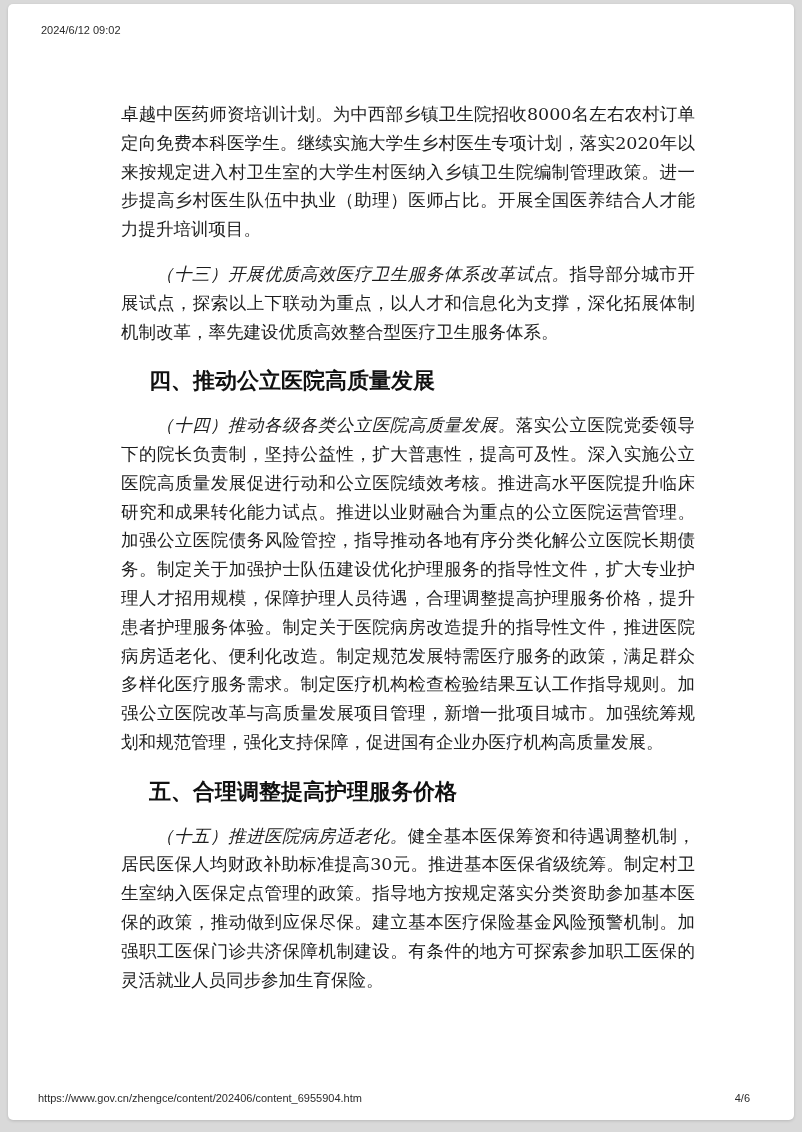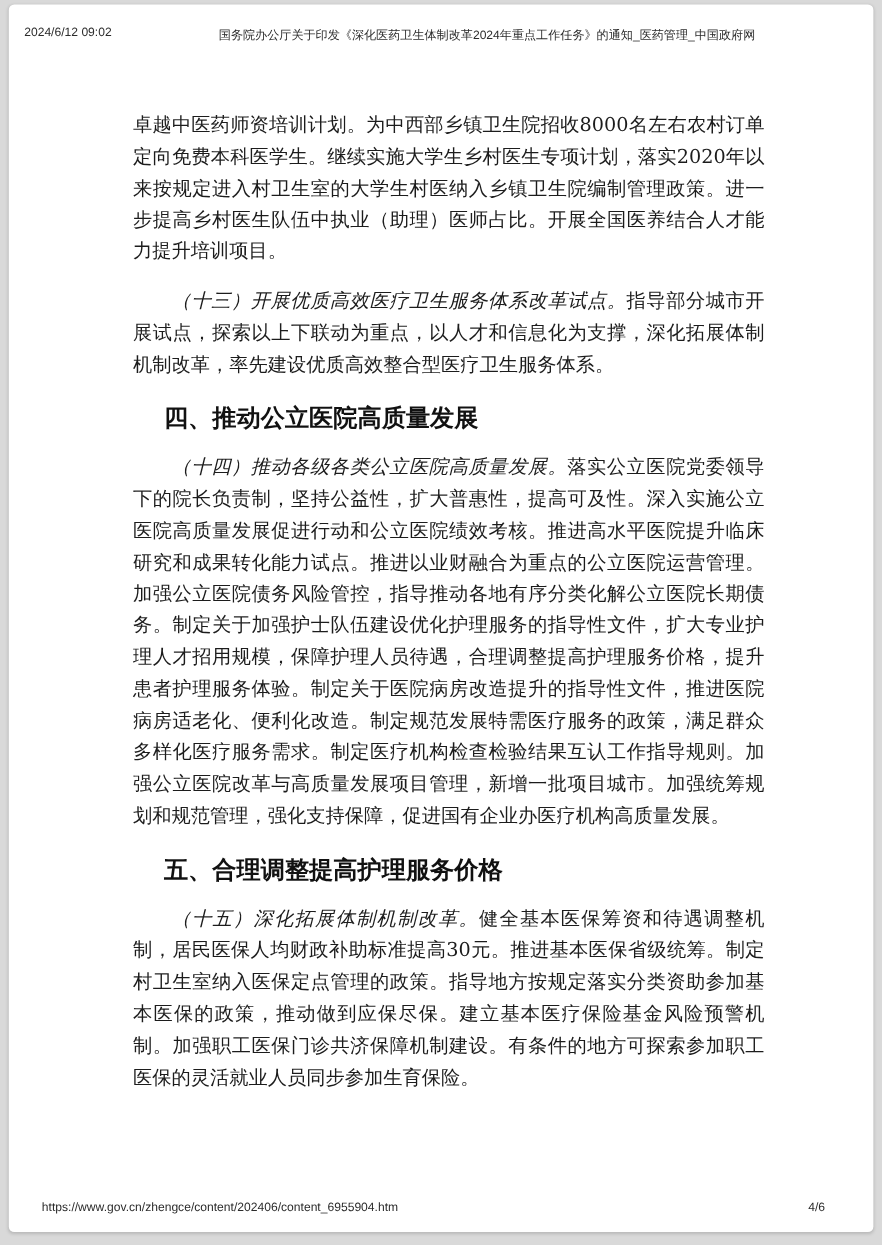--- a/index.html
+++ b/index.html
@@ -20,24 +20,24 @@
     top: 4px;
     width: 786px;
     height: 1116px;
     background: #ffffff;
     border-radius: 5px;
     box-shadow: 0 1px 3px rgba(0,0,0,0.15);
   }
   .print-header {
     position: absolute;
     top: 20px;
-    left: 14px;
+    left: 33px;
     right: 30px;
     display: flex;
-    align-items: flex-start;
+    align-items: center;
     font-family: "Liberation Sans", "DejaVu Sans", sans-serif;
     font-size: 11px;
     color: #2b2b2b;
   }
   .hdr-datetime { white-space: nowrap; }
   .hdr-title {
     flex: 1;
     text-align: center;
     padding-left: 20px;
   }
@@ -76,35 +76,34 @@
   }
 </style>
 </head>
 <body>
 
 <div class="viewport">
   <div class="sheet">
 
     <div class="print-header">
       <span class="hdr-datetime">2024/6/12 09:02</span>
-      <span class="hdr-title">国务院办公厅关于印发《深化医药卫生体制改革2024年重点工作任务》的通知_医药管理_中国政府网</span>
     </div>
 
     <div class="content">
       <p class="para no-indent">卓越中医药师资培训计划。为中西部乡镇卫生院招收8000名左右农村订单定向免费本科医学生。继续实施大学生乡村医生专项计划，落实2020年以来按规定进入村卫生室的大学生村医纳入乡镇卫生院编制管理政策。进一步提高乡村医生队伍中执业（助理）医师占比。开展全国医养结合人才能力提升培训项目。</p>
 
       <p class="para"><span class="lead">（十三）开展优质高效医疗卫生服务体系改革试点。</span><span>指导部分城市开展试点，探索以上下联动为重点，以人才和信息化为支撑，深化拓展体制机制改革，率先建设优质高效整合型医疗卫生服务体系。</span></p>
 
       <h2 class="heading">四、推动公立医院高质量发展</h2>
 
       <p class="para"><span class="lead">（十四）推动各级各类公立医院高质量发展。</span><span>落实公立医院党委领导下的院长负责制，坚持公益性，扩大普惠性，提高可及性。深入实施公立医院高质量发展促进行动和公立医院绩效考核。推进高水平医院提升临床研究和成果转化能力试点。推进以业财融合为重点的公立医院运营管理。加强公立医院债务风险管控，指导推动各地有序分类化解公立医院长期债务。制定关于加强护士队伍建设优化护理服务的指导性文件，扩大专业护理人才招用规模，保障护理人员待遇，合理调整提高护理服务价格，提升患者护理服务体验。制定关于医院病房改造提升的指导性文件，推进医院病房适老化、便利化改造。制定规范发展特需医疗服务的政策，满足群众多样化医疗服务需求。制定医疗机构检查检验结果互认工作指导规则。加强公立医院改革与高质量发展项目管理，新增一批项目城市。加强统筹规划和规范管理，强化支持保障，促进国有企业办医疗机构高质量发展。</span></p>
 
       <h2 class="heading">五、合理调整提高护理服务价格</h2>
 
-      <p class="para"><span class="lead">（十五）深化拓展体制机制改革。</span><span>健全基本医保筹资和待遇调整机制，居民医保人均财政补助标准提高30元。推进基本医保省级统筹。制定村卫生室纳入医保定点管理的政策。指导地方按规定落实分类资助参加基本医保的政策，推动做到应保尽保。建立基本医疗保险基金风险预警机制。加强职工医保门诊共济保障机制建设。有条件的地方可探索参加职工医保的灵活就业人员同步参加生育保险。</span></p>
+      <p class="para"><span class="lead">（十五）推进医院病房适老化。</span><span>健全基本医保筹资和待遇调整机制，居民医保人均财政补助标准提高30元。推进基本医保省级统筹。制定村卫生室纳入医保定点管理的政策。指导地方按规定落实分类资助参加基本医保的政策，推动做到应保尽保。建立基本医疗保险基金风险预警机制。加强职工医保门诊共济保障机制建设。有条件的地方可探索参加职工医保的灵活就业人员同步参加生育保险。</span></p>
     </div>
 
     <div class="print-footer">
       <span>https://www.gov.cn/zhengce/content/202406/content_6955904.htm</span>
       <span>4/6</span>
     </div>
 
   </div>
 </div>
 

